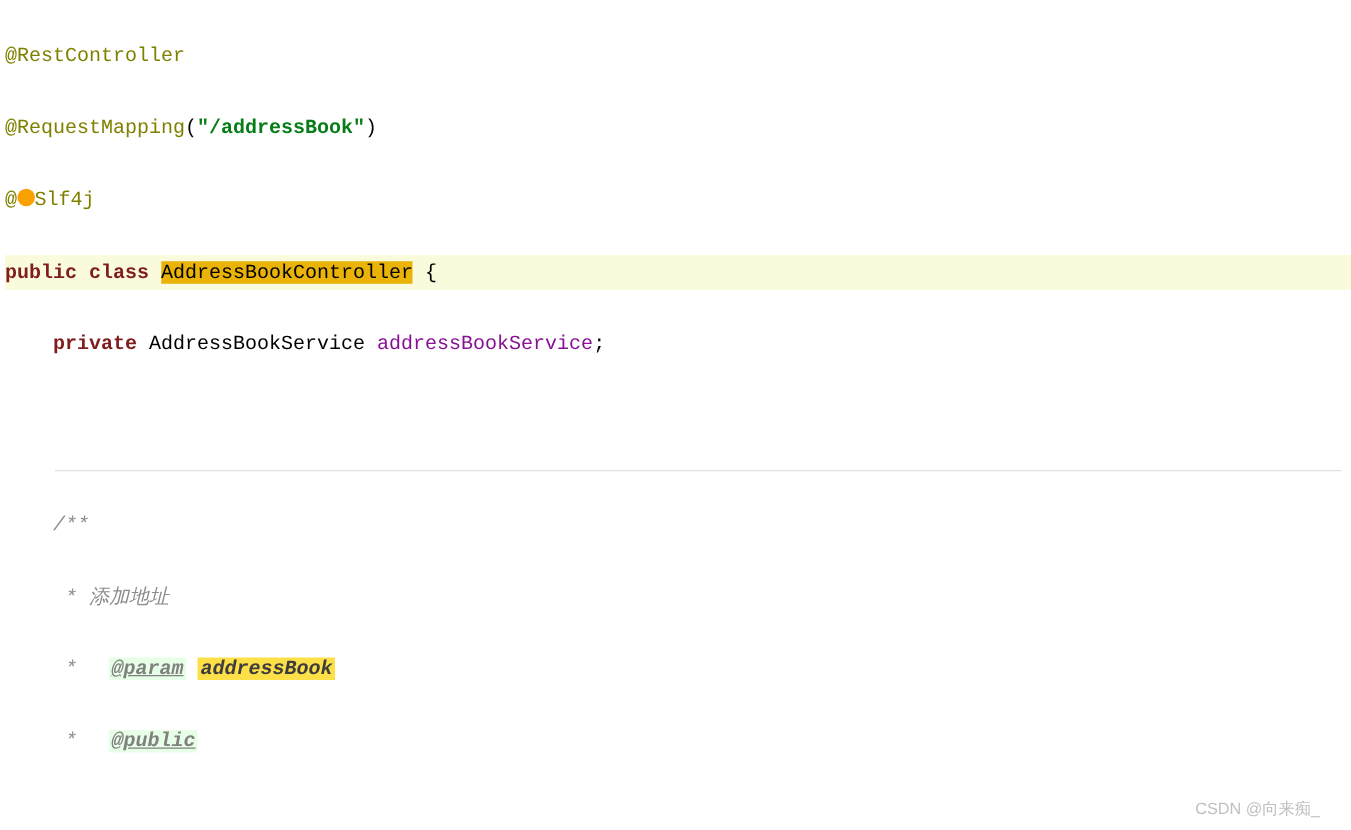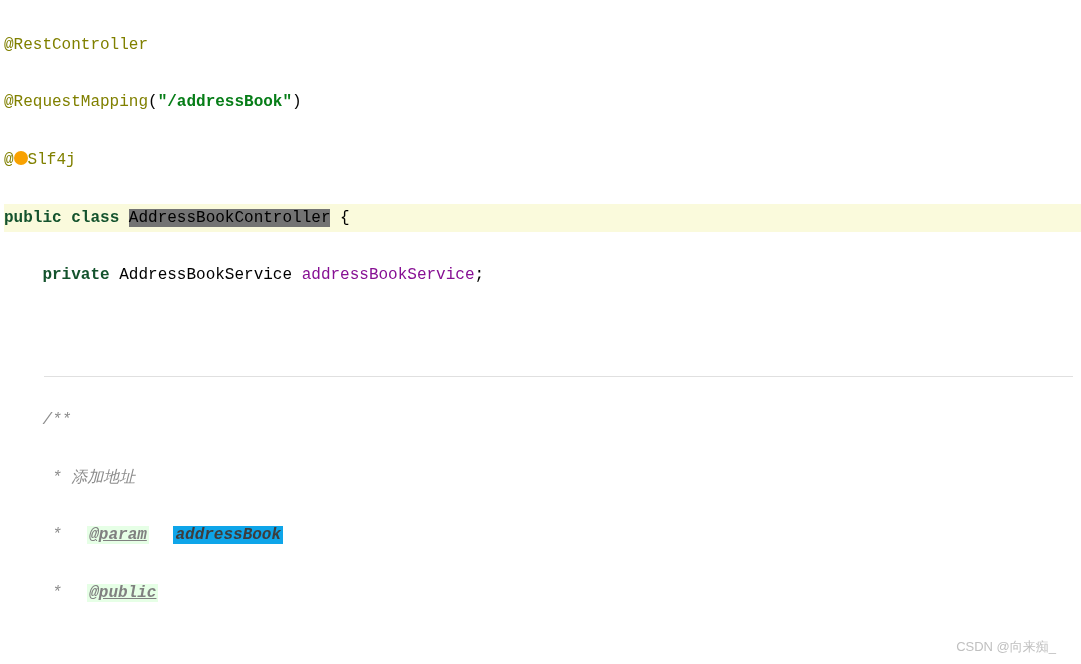--- a/index.html
+++ b/index.html
@@ -22,30 +22,30 @@
       white-space: pre;
     }
     .line {
       display: block;
       min-height: 28px;
     }
     .highlighted-line {
       background: #fafadc;
     }
     .annotation { color: #808000; }
-    .keyword { color: #14532d; font-weight: bold; }
+    .keyword { color: #7f1d1d; font-weight: bold; }
     .classname { color: #000000; }
     .string { color: #067d17; font-weight: bold; }
     .comment { color: #8c8c8c; font-style: italic; }
     .comment-italic { color: #8c8c8c; font-style: italic; }
-    .doc-param-name { color: #3d3d3d; background: #0ea5e9; font-style: italic; font-weight: bold; padding: 0 2px; margin-left: 15px; }
+    .doc-param-name { color: #3d3d3d; background: #fde047; font-style: italic; font-weight: bold; padding: 0 2px; }
     .doc-tag-bg { color: #808080; background: #e6ffe6; font-style: italic; font-weight: bold; text-decoration: underline; padding: 0 2px; margin-left: 16px; }
     .field { color: #871094; }
     .paren { color: #000000; }
-    .sel-class { background: #737373; }
+    .sel-class { background: #eab308; }
     .gutter-icon {
       display: inline-block;
       width: 14px;
       height: 14px;
       background: #f8a100;
       border-radius: 50%;
       vertical-align: middle;
       position: relative;
       top: -2px;
     }

